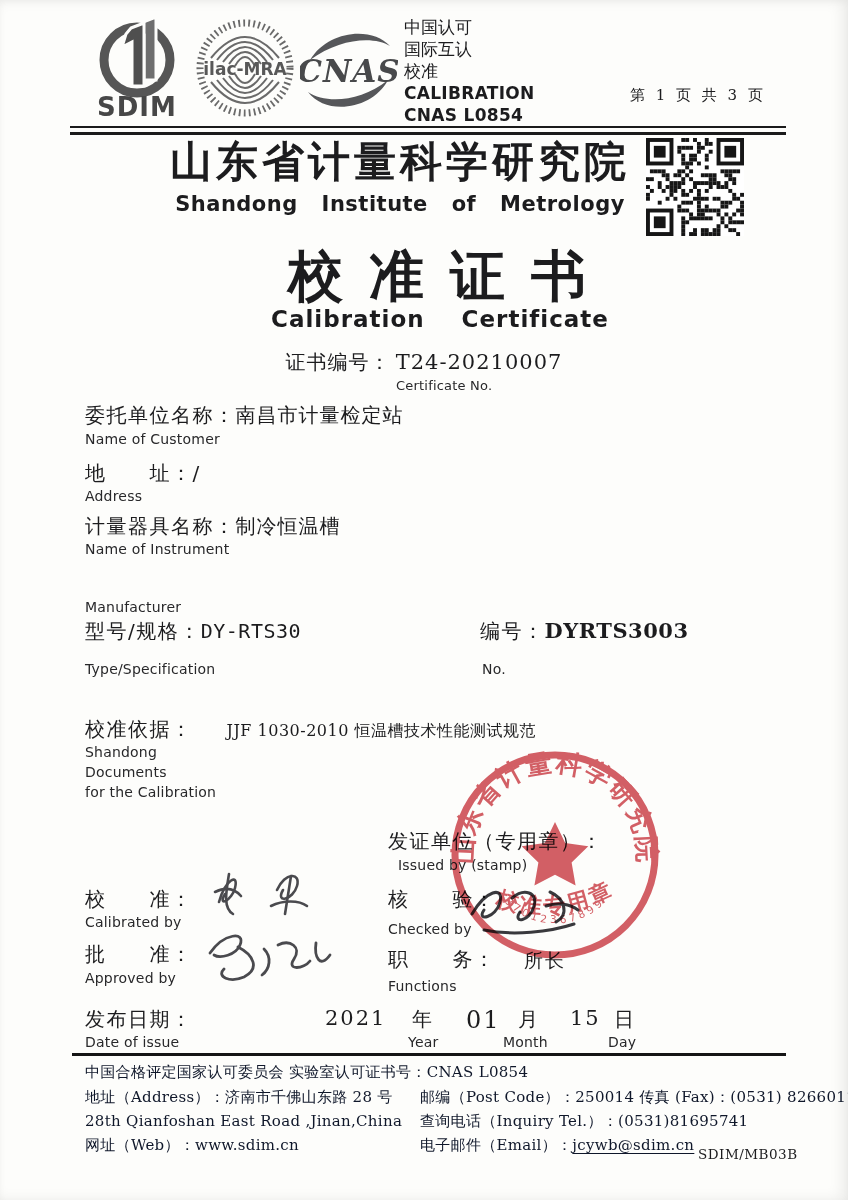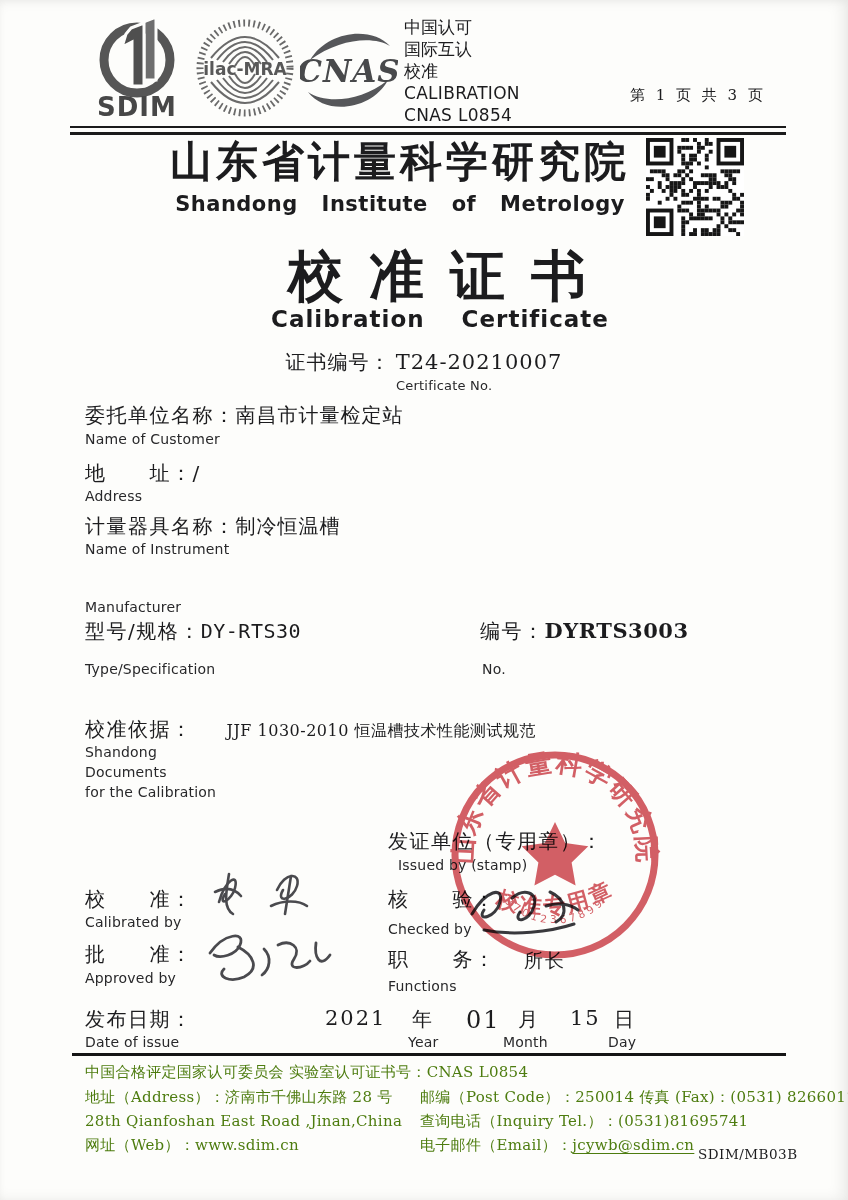--- a/index.html
+++ b/index.html
@@ -9,29 +9,29 @@
     font-family:"DejaVu Sans","Liberation Sans",sans-serif;color:#1c1c1e;
     box-shadow:inset -6px 0 14px rgba(0,0,0,.07), inset 0 2px 6px rgba(0,0,0,.03);
   }
   .abs{position:absolute;white-space:nowrap;}
   .serif{font-family:"DejaVu Serif","Liberation Serif",serif;}
   .mono{font-family:"DejaVu Sans Mono","Liberation Mono",monospace;}
   .cn-label{font-size:20px;letter-spacing:1.5px;font-weight:500;}
   .cn-value{font-size:20px;letter-spacing:1px;font-weight:500;}
   .en-sub{font-size:14px;color:#28282a;letter-spacing:.2px;}
   .accred{font-size:17px;line-height:22px;font-weight:500;}
-  .accred .bold{font-weight:normal;letter-spacing:.3px;}
+  .accred .bold{font-weight:bold;letter-spacing:.3px;}
   .rule-double{border-top:2px solid #1b1b1b;border-bottom:3px solid #1b1b1b;height:4px;}
   .rule-thick{background:#151515;height:3px;}
   .inst-cn{font-size:42px;font-weight:bold;letter-spacing:4px;}
   .inst-en{font-size:21px;font-weight:bold;word-spacing:16px;letter-spacing:.5px;}
   .big-title{font-size:55px;font-weight:bold;letter-spacing:26px;padding-left:26px;}
   .sub-title{font-size:23px;font-weight:bold;word-spacing:28px;letter-spacing:1px;}
   .certno{font-size:20px;letter-spacing:1px;}
-  .footer-line{font-size:15px;letter-spacing:.3px;color:#4d7c0f;}
+  .footer-line{font-size:15px;letter-spacing:.3px;color:#0f172a;}
   .underline{text-decoration:underline;text-underline-offset:3px;}
   .stamp-layer{mix-blend-mode:multiply;}
   .sig-layer{mix-blend-mode:multiply;}
   .center{text-align:center;}
 </style>
 </head>
 <body>
 
 <div class="page">
 

